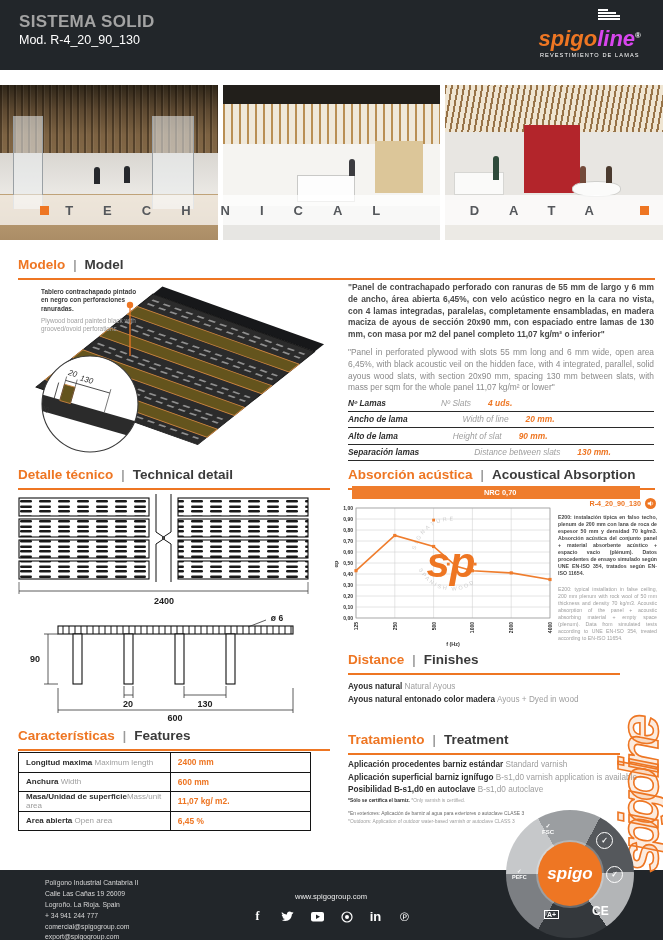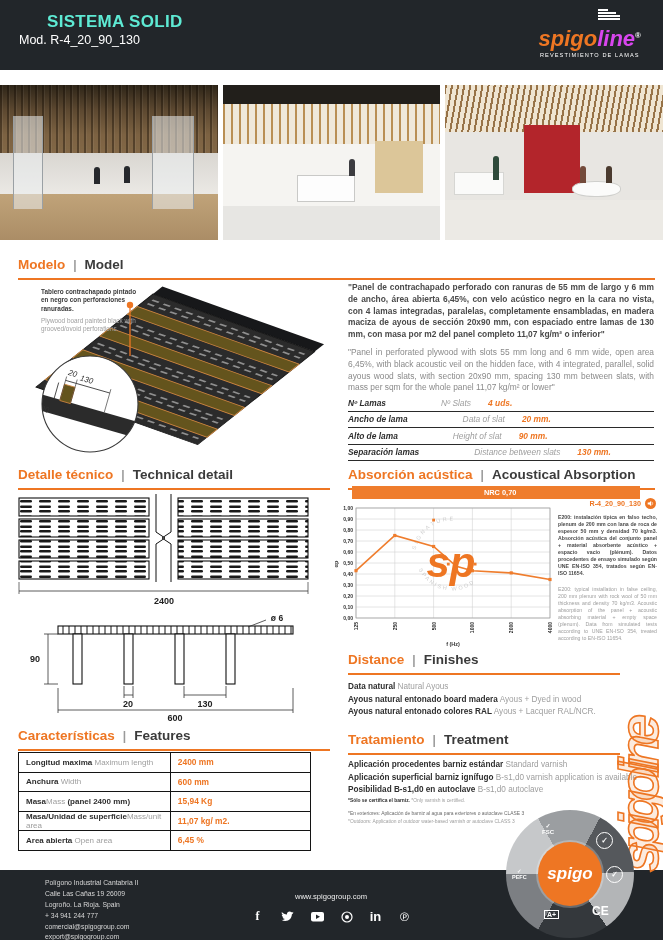--- a/index.html
+++ b/index.html
@@ -1,20 +1,20 @@
 <!DOCTYPE html>
 <html><head>
 <meta charset="utf-8">
 <style>
   html,body{margin:0;padding:0;background:#ffffff;}
   .page{position:relative;width:663px;height:940px;overflow:hidden;background:#ffffff;
         font-family:"Liberation Sans",sans-serif;color:#333;}
   
   .hdr{position:absolute;left:0;top:0;width:663px;height:70px;background:#22262a;}
-  .hdr-title{position:absolute;left:19px;top:12px;color:#5eead4;font-size:17px;font-weight:bold;letter-spacing:.3px;margin-left:28px;}
+  .hdr-title{position:absolute;left:19px;top:12px;color:#a3a3a3;font-size:17px;font-weight:bold;letter-spacing:.3px;}
   .hdr-sub{position:absolute;left:19px;top:33px;color:#fff;font-size:12.5px;}
   .brand{position:absolute;right:22px;top:8px;text-align:center;}
   .brand-mark{display:inline-block;margin-left:38px;margin-bottom:1px;}
   .brand-mark i{display:block;height:2px;background:#fff;margin:1px 0;}
   .bm1{width:10px;margin-left:8px;}.bm2{width:18px;}.bm3{width:22px;}.bm4{width:22px;}
   .brand-word{font-size:22px;font-weight:bold;font-style:italic;line-height:20px;white-space:nowrap;}
   .brand-word .w1{color:#ee7623;}.brand-word .w2{color:#d946ef;}
   .brand-word sup{color:#fff;font-size:8px;font-style:normal;}
   .brand-tag{color:#fff;font-size:5.6px;letter-spacing:1.1px;margin-top:3px;}
   
@@ -158,20 +158,25 @@
       <div class="ph-layer p3-room"></div>
         <div class="ph-layer p3-ceil"></div>
         <div class="p3-red"></div>
       <div class="ph-layer p3-floor"></div>
         <div class="p3-counter"></div>
         <div class="p3-table"></div>
       <div class="fig" style="left:22%;top:46%;height:24px;background:#2e4a3a;"></div>
       <div class="fig" style="left:62%;top:52%;background:#734a3a;"></div>
       <div class="fig" style="left:74%;top:52%;background:#4a3a2e;"></div>
     </div>
+  </div>
+  <div class="band">
+    <span class="band-sq l"></span>
+    <span class="band-text">TECHNICAL DATA</span>
+    <span class="band-sq r"></span>
   </div>
 
   <div class="sec" style="left:18px;top:255px;width:637px;">
     <span class="h-es">Modelo</span><span class="h-sep">|</span><span class="h-en">Model</span>
     <div class="h-rule"></div>
   </div>
 
   <div class="callout">
     <div class="co-es">Tablero contrachapado pintado en negro con perforaciones ranuradas.</div>
     <div class="co-en">Plywood board painted black with grooved/ovoid perforations.</div>
@@ -224,21 +229,21 @@
   <div class="desc-es">"Panel de contrachapado perforado con ranuras de 55 mm de largo y 6 mm de ancho, área abierta 6,45%, con velo acústico negro en la cara no vista, con 4 lamas integradas, paralelas, completamente ensambladas, en madera maciza de ayous de sección 20x90 mm, con espaciado entre lamas de 130 mm, con masa por m2 del panel completo 11,07 kg/m² o inferior"</div>
   <div class="desc-en">"Panel in perforated plywood with slots 55 mm long and 6 mm wide, open area 6,45%, with black acoustic veil on the hidden face, with 4 integrated, parallel, solid ayous wood slats, with section 20x90 mm, spacing 130 mm between slats, with mass per sqm for the whole panel 11,07 kg/m² or lower"</div>
   <div class="specs">
     <div class="spec-row">
         <span class="sp-es">Nº Lamas</span>
         <span class="sp-en">Nº Slats</span>
         <span class="sp-val">4 uds.</span>
       </div>
     <div class="spec-row">
         <span class="sp-es">Ancho de lama</span>
-        <span class="sp-en">Data of slat</span>
+        <span class="sp-en">Width of line</span>
         <span class="sp-val">20 mm.</span>
       </div>
     <div class="spec-row">
         <span class="sp-es">Alto de lama</span>
         <span class="sp-en">Height of slat</span>
         <span class="sp-val">90 mm.</span>
       </div>
     <div class="spec-row">
         <span class="sp-es">Separación lamas</span>
         <span class="sp-en">Distance between slats</span>
@@ -394,42 +399,37 @@
     </span>
   </div>
   <div class="note-es">E200: instalación típica en falso techo, plenum de 200 mm con lana de roca de espesor 50 mm y densidad 70 kg/m3. Absorción acústica del conjunto panel + material absorbente acústico + espacio vacío (plénum). Datos procedentes de ensayo simulado según UNE EN-ISO 354, tratados según EN-ISO 11654.</div>
   <div class="note-en">E200: typical installation in false ceiling, 200 mm plenum with rock wool of 50 mm thickness and density 70 kg/m3. Acoustic absorption of the panel + acoustic absorbing material + empty space (plenum). Data from simulated tests according to UNE EN-ISO 354, treated according to EN-ISO 11654.</div>
 
   <div class="sec" style="left:348px;top:650px;width:272px;">
     <span class="h-es">Distance</span><span class="h-sep">|</span><span class="h-en">Finishes</span>
     <div class="h-rule"></div>
   </div>
   <div style="position:absolute;left:348px;top:681px;width:290px;">
-    <div class="line2"><span class="l-es">Data natural</span> <span class="l-en">Natural Ayous</span></div>
-    <div class="line2"><span class="l-es">Ayous natural entonado board madera</span> <span class="l-en">Ayous + Dyed in wood</span></div>
-    <div class="line2"><span class="l-es">Ayous natural entonado colores RAL</span> <span class="l-en">Ayous + Lacquer RAL/NCR.</span></div>
+    <div class="line2"><span class="l-es">Ayous natural</span> <span class="l-en">Natural Ayous</span></div>
+    <div class="line2"><span class="l-es">Ayous natural entonado color madera</span> <span class="l-en">Ayous + Dyed in wood</span></div>
   </div>
 
   <div class="sec" style="left:18px;top:726px;width:312px;">
     <span class="h-es">Características</span><span class="h-sep">|</span><span class="h-en">Features</span>
     <div class="h-rule"></div>
   </div>
   <table class="ftable">
     <tbody>
       <tr>
           <td class="lab"><span class="l-es">Longitud maxima</span> <span class="l-en">Maximum length</span></td>
           <td class="val">2400 mm</td>
         </tr>
       <tr>
           <td class="lab"><span class="l-es">Anchura</span> <span class="l-en">Width</span></td>
           <td class="val">600 mm</td>
-        </tr>
-      <tr>
-          <td class="lab"><span class="l-es">Masa</span><span class="l-en">Mass</span> <span class="l-es">(panel 2400 mm)</span></td>
-          <td class="val">15,94 Kg</td>
         </tr>
       <tr>
           <td class="lab"><span class="l-es">Masa/Unidad de superficie</span><span class="l-en">Mass/unit area</span></td>
           <td class="val">11,07 kg/ m2.</td>
         </tr>
       <tr>
           <td class="lab"><span class="l-es">Area abierta</span> <span class="l-en">Open area</span></td>
           <td class="val">6,45 %</td>
         </tr>
     </tbody>

